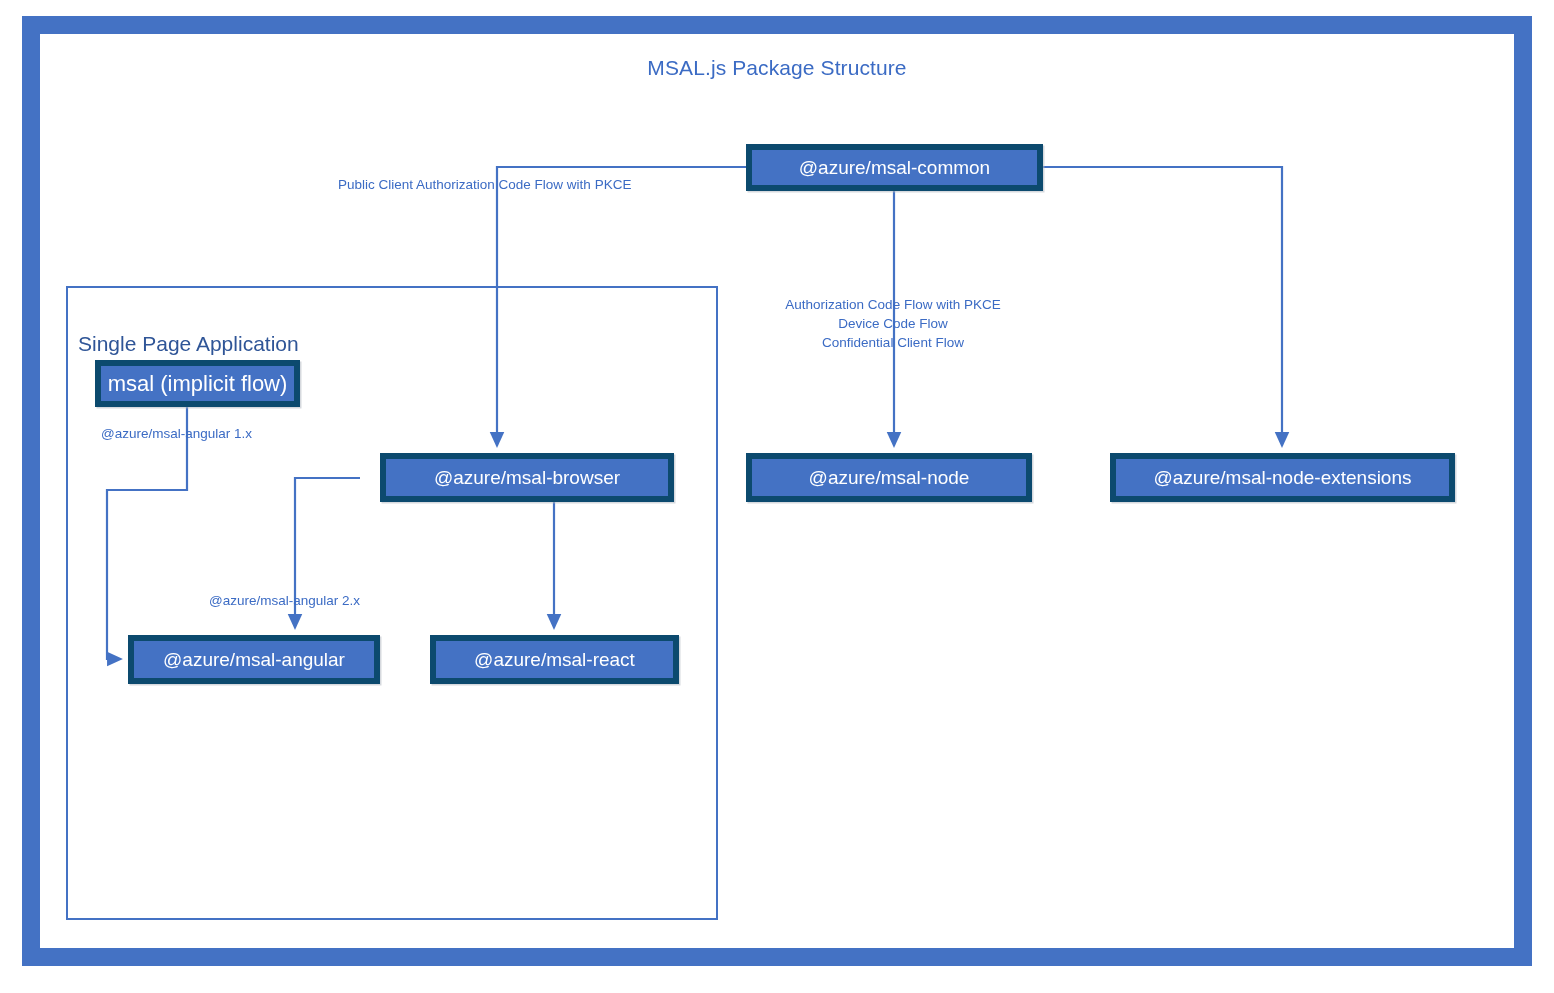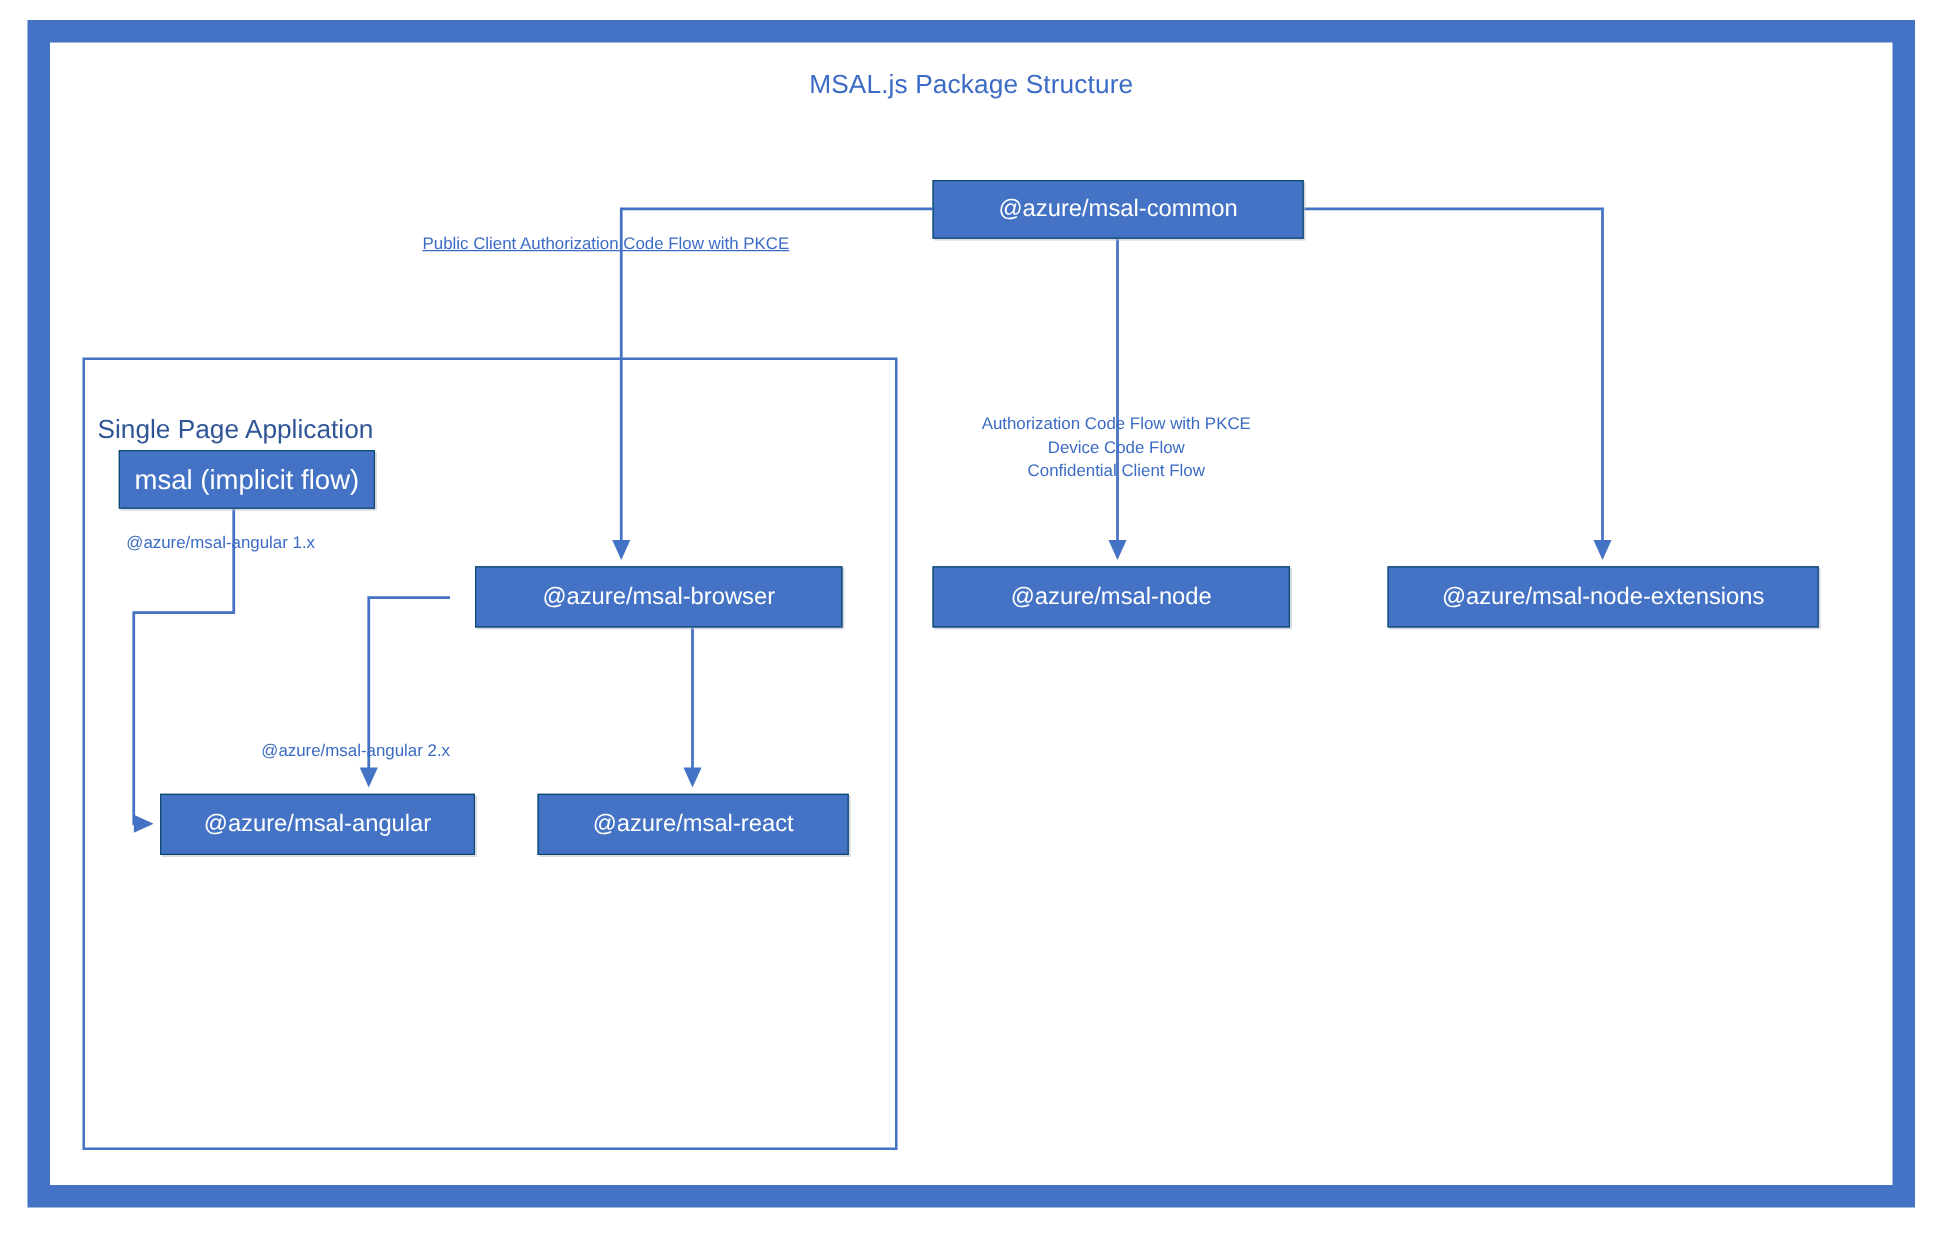--- a/index.html
+++ b/index.html
@@ -54,21 +54,21 @@
     left: 78px;
     top: 303px;
     font-size: 21px;
     color: #2F5597;
     margin-top: 29px;
   }
   
   .node {
     position: absolute;
     background: #4472C4;
-    border: 1px solid #0c4a6e;
+    border: 6px solid #0c4a6e;
     box-sizing: border-box;
     color: #ffffff;
     display: flex;
     align-items: center;
     justify-content: center;
     font-size: 19px;
     white-space: nowrap;
     box-shadow: 1.5px 1.5px 0 0 rgba(180,185,195,0.55);
   }
   #node-common   { left: 746px; top: 144px; width: 297px; height: 47px; }
@@ -80,22 +80,22 @@
   #node-react    { left: 430px; top: 635px; width: 249px; height: 49px; }
 
   
   .edge-label {
     position: absolute;
     font-size: 13.5px;
     color: #3B6BC4;
     white-space: nowrap;
     line-height: 1.42;
   }
-  #label-public-pkce { left: 338px; top: 185px; text-decoration: underline; }
-  #label-node-flows  { left: 775px; top: 295px; text-align: center; width: 236px; margin-top: 34px; }
+  #label-public-pkce { left: 338px; top: 175px; }
+  #label-node-flows  { left: 775px; top: 295px; text-align: center; width: 236px; }
   #label-angular-1x  { left: 101px; top: 424px; }
   #label-angular-2x  { left: 209px; top: 591px; }
 
   
   #connectors {
     position: absolute;
     left: 0; top: 0;
     width: 1554px;
     height: 993px;
     pointer-events: none;

